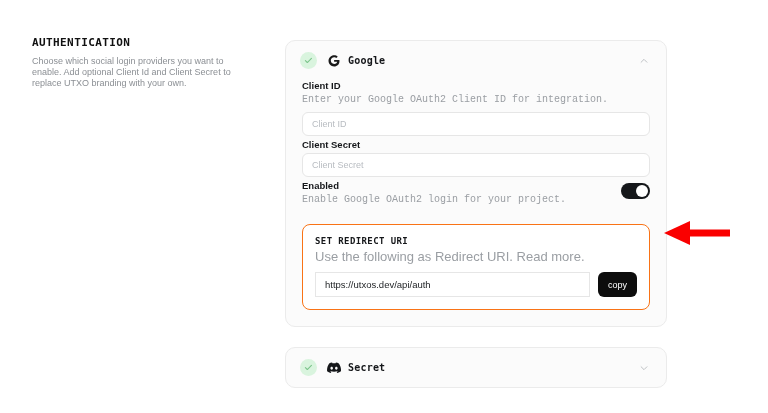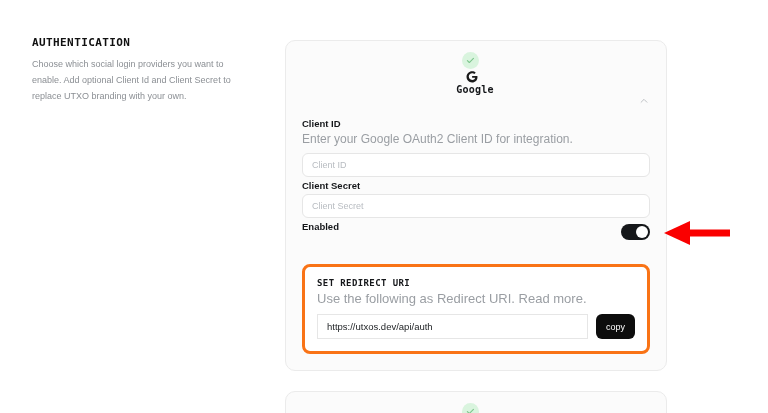--- a/index.html
+++ b/index.html
@@ -35,21 +35,21 @@
     font-family: "DejaVu Sans Mono", "Liberation Mono", monospace;
     font-size: 11px;
     font-weight: bold;
     letter-spacing: 0.4px;
     color: #111111;
     margin-bottom: 7px;
   }
 
   .side-desc {
     font-size: 9px;
-    line-height: 16px;
+    line-height: 11px;
     color: #8b8f94;
   }
 
   
   .cards {
     position: absolute;
     left: 285px;
     top: 40px;
     width: 382px;
   }
@@ -59,21 +59,20 @@
     border: 1px solid #ebebeb;
     border-radius: 10px;
     margin-bottom: 20px;
   }
 
   .card-header {
     display: flex;
     align-items: center;
     padding: 11px 16px 11px 14px;
     cursor: pointer;
-    flex-direction: column;
   }
 
   .check-badge {
     width: 17px;
     height: 17px;
     border-radius: 50%;
     background: #d9f4de;
     display: flex;
     align-items: center;
     justify-content: center;
@@ -123,23 +122,24 @@
   .field-block { margin-bottom: 3px; }
 
   .field-label {
     font-size: 9.5px;
     font-weight: bold;
     color: #15171a;
     margin-bottom: 3px;
   }
 
   .field-help {
-    font-size: 12px;
+    font-size: 10px;
     color: #9a9ea3;
     margin-bottom: 7px;
+    font-family: Liberation Mono, monospace;
   }
 
   .text-input {
     width: 100%;
     height: 24px;
     border: 1px solid #e6e6e6;
     border-radius: 6px;
     background: #ffffff;
     font-family: "Liberation Sans", sans-serif;
     font-size: 9px;
@@ -147,21 +147,21 @@
     padding: 0 9px;
     outline: none;
   }
 
   .text-input::placeholder { color: #b8bcc1; }
 
   
   .enabled-row {
     display: flex;
     align-items: flex-start;
-    margin-bottom: 24px;
+    margin-bottom: 12px;
   }
 
   .enabled-copy { flex: 1 1 auto; }
 
   .toggle {
     flex: 0 0 auto;
     margin-top: 3px;
     width: 29px;
     height: 16px;
     border-radius: 9px;
@@ -176,21 +176,21 @@
     right: 2px;
     width: 12px;
     height: 12px;
     border-radius: 50%;
     background: #ffffff;
   }
 
   
   .redirect-box {
     background: #ffffff;
-    border: 3px solid #f97316;
+    border: 1px solid #f97316;
     border-radius: 8px;
     padding: 11px 12px 12px 12px;
   }
 
   .redirect-title {
     font-family: "DejaVu Sans Mono", "Liberation Mono", monospace;
     font-size: 9px;
     font-weight: bold;
     letter-spacing: 0.4px;
     color: #15171a;
@@ -291,20 +291,21 @@
         </div>
 
         <div class="field-block">
           <div class="field-label">Client Secret</div>
           <input class="text-input" type="text" placeholder="Client Secret" style="">
         </div>
 
         <div class="enabled-row">
           <div class="enabled-copy">
             <div class="field-label">Enabled</div>
+            <div class="field-help">Enable Google OAuth2 login for your project.</div>
           </div>
           <div class="toggle">
             <span class="toggle-knob"></span>
           </div>
         </div>
 
         <div class="redirect-box">
           <div class="redirect-title">SET REDIRECT URI</div>
           <div class="redirect-help">Use the following as Redirect URI. Read more.</div>
           <div class="redirect-row">

